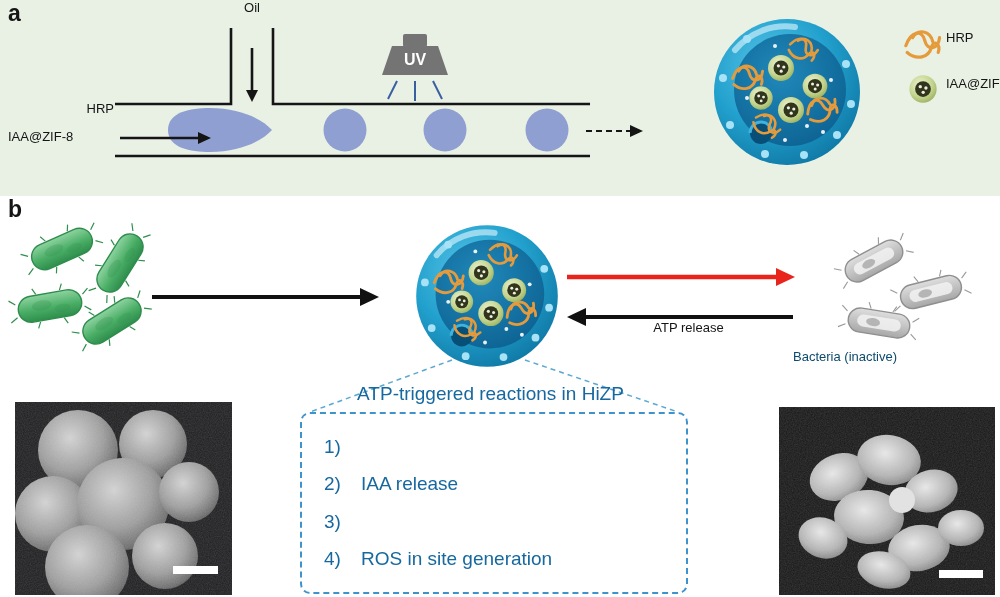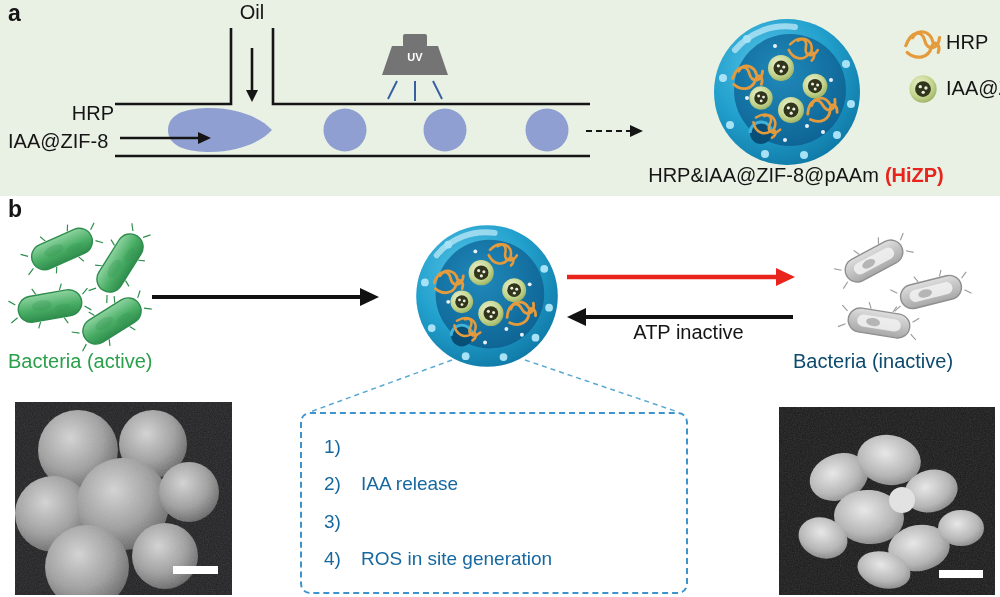--- a/index.html
+++ b/index.html
@@ -1,25 +1,25 @@
 <!DOCTYPE html>
 <html><head>
 <meta charset="utf-8">
 <style>
   *{box-sizing:border-box;margin:0;padding:0}
   html,body{background:#fff}
   #figure{position:relative;width:1000px;height:597px;background:#ffffff;
           font-family:"Liberation Sans",sans-serif;overflow:hidden}
   .panel-a-bg{position:absolute;left:0;top:0;width:1000px;height:196px;background:#e9f1e4}
   #gfx{position:absolute;left:0;top:0}
-  .txt{position:absolute;color:#151515;font-size:20px;line-height:1.15;white-space:nowrap}
+  .txt{position:absolute;color:#151515;font-size:13px;line-height:1.15;white-space:nowrap}
   .panel-label{font-size:23px;font-weight:700}
   .center{text-align:center}
   .right{text-align:right}
-  .small{font-size:11px;font-weight:600}
+  .small{font-size:16px;font-weight:600}
   .white{color:#ffffff}
   .red{color:#e8241c}
   .green{color:#2ba04b}
   .gray{color:#0c4a6e}
   .blue{color:#16689f}
   .product-abbrev{color:#e8241c;font-weight:700;margin-left:6px}
   .callout-box{position:absolute;left:300px;top:412px;width:388px;height:182px;
                border:2px dashed #3f93cc;border-radius:10px;background:transparent;
                display:flex;flex-direction:column;justify-content:space-evenly;
                padding:6px 10px 6px 22px}
@@ -243,28 +243,25 @@
     </g>
   </svg>
 
   <div class="txt panel-label" style="left:8px;top:0px">a</div>
   <div class="txt center" style="left:230px;top:1px;width:44px">Oil</div>
   <div class="txt right" style="left:38px;top:102px;width:76px">HRP</div>
   <div class="txt" style="left:8px;top:130px">IAA@ZIF-8</div>
   <div class="txt center small white" style="left:399px;top:51px;width:32px">UV</div>
   <div class="txt" style="left:946px;top:31px">HRP</div>
   <div class="txt" style="left:946px;top:77px">IAA@ZIF-8</div>
-  <div class="txt center" style="left:597px;top:164px;width:398px">
-    <span>HRP&amp;IAA@ZIF-8@pAAm</span><span class="product-abbrev">(HiZP)</span>
-  </div>
 
   <div class="txt panel-label" style="left:8px;top:196px">b</div>
-  <div class="txt center" style="left:606px;top:321px;width:165px">ATP inactive</div>
-  <div class="txt green" style="left:8px;top:350px">Bacteria (active)</div>
+  <div class="txt center" style="left:606px;top:321px;width:165px">ATP release</div>
   <div class="txt gray" style="left:793px;top:350px">Bacteria (inactive)</div>
+  <div class="txt center blue" style="left:318px;top:383px;width:345px;font-size:19px">ATP-triggered reactions in HiZP</div>
 
   <div class="callout-box">
     <div class="reaction-row">
       <span class="reaction-num">1)</span>
     </div>
     <div class="reaction-row">
       <span class="reaction-num">2)</span>
       <span>IAA release</span>
     </div>
     <div class="reaction-row">

